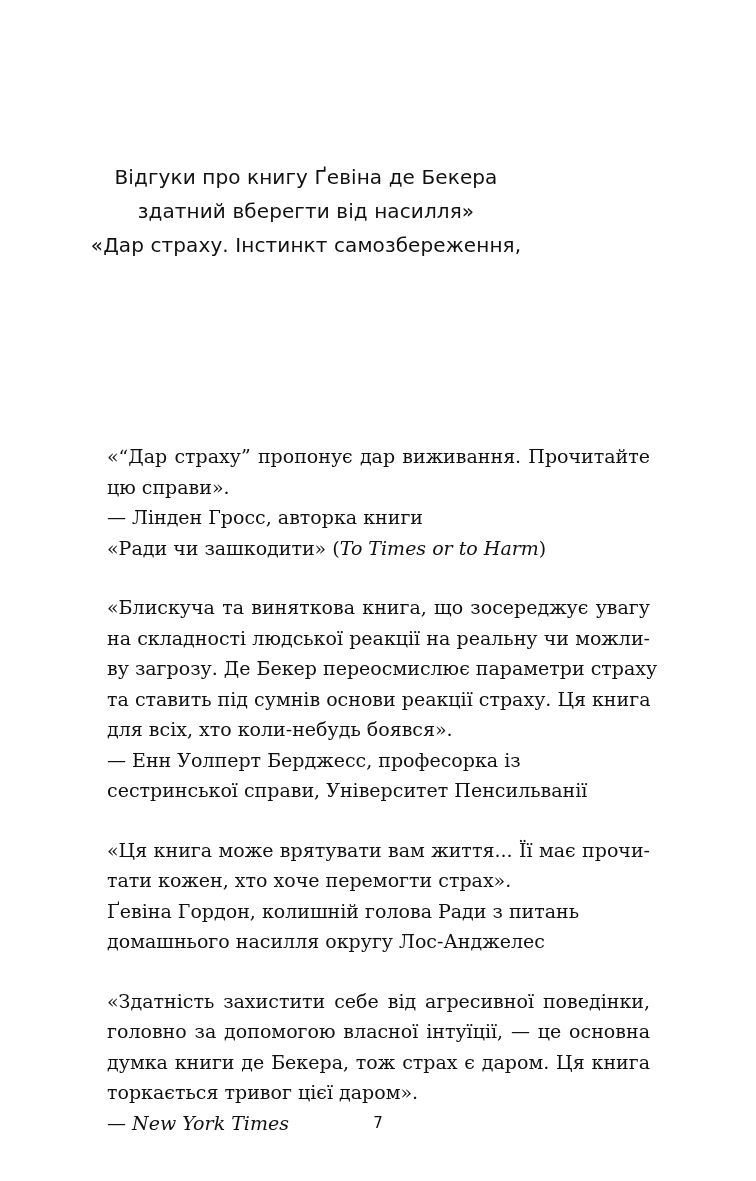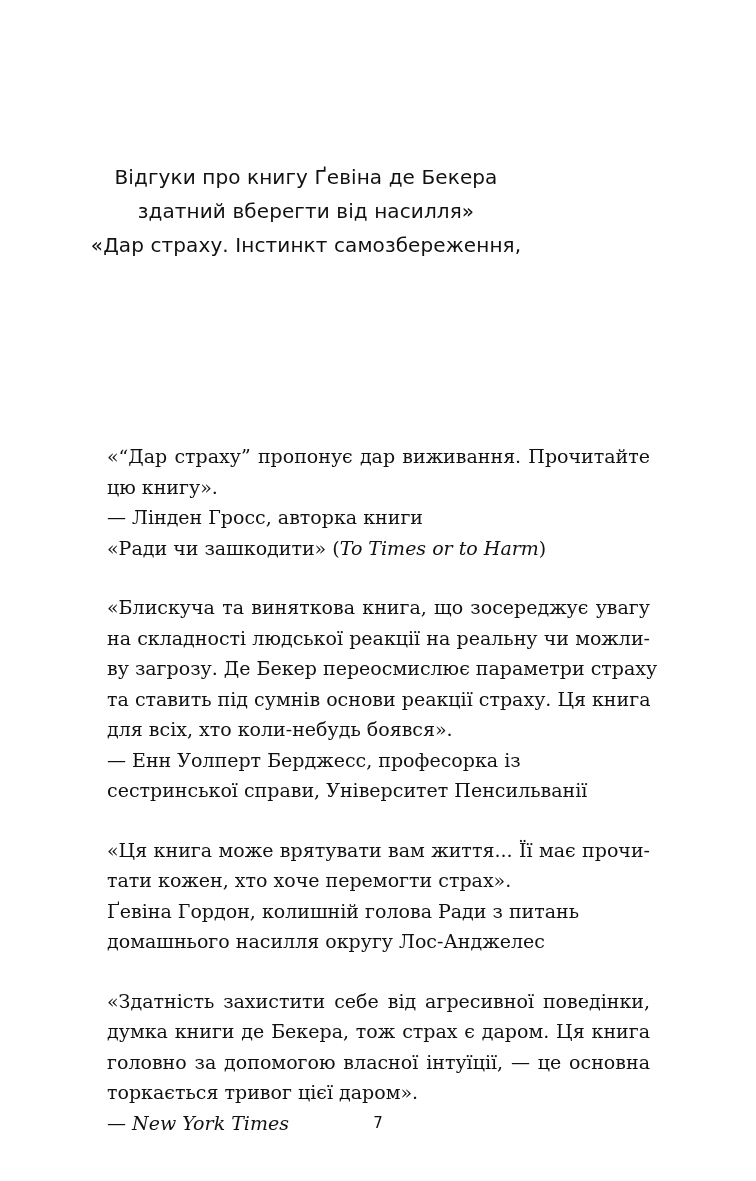--- a/index.html
+++ b/index.html
@@ -36,21 +36,21 @@
   <div>Відгуки про книгу Ґевіна де Бекера</div>
   <div>здатний вберегти від насилля»</div>
   <div>«Дар страху. Інстинкт самозбереження,</div>
 </div>
 
 <div class="quotes">
 
   <div class="quote">
     <div class="body">
       <span class="line">«“Дар страху” пропонує дар виживання. Прочитайте</span>
-      <span class="line last">цю книгу».</span>
+      <span class="line last">цю справи».</span>
     </div>
     <div class="attr">
       <span class="line">— Лінден Гросс, авторка книги</span>
       <span class="line"><span>«Ради чи зашкодити» (</span><span class="it">To Times or to Harm</span><span>)</span></span>
     </div>
   </div>
 
   <div class="quote">
     <div class="body">
       <span class="line">«Блискуча та виняткова книга, що зосереджує увагу</span>
@@ -72,22 +72,22 @@
     </div>
     <div class="attr">
       <span class="line">Ґевіна Гордон, колишній голова Ради з питань</span>
       <span class="line">домашнього насилля округу Лос-Анджелес</span>
     </div>
   </div>
 
   <div class="quote">
     <div class="body">
       <span class="line">«Здатність захистити себе від агресивної поведінки,</span>
+      <span class="line">головно за допомогою власної інтуїції, — це основна</span>
       <span class="line">думка книги де Бекера, тож страх є даром. Ця книга</span>
-      <span class="line">головно за допомогою власної інтуїції, — це основна</span>
       <span class="line last">торкається тривог цієї даром».</span>
     </div>
     <div class="attr">
       <span class="line"><span>— </span><span class="it">New York Times</span></span>
     </div>
   </div>
 
 </div>
 
 <div class="pagenum">7</div>

